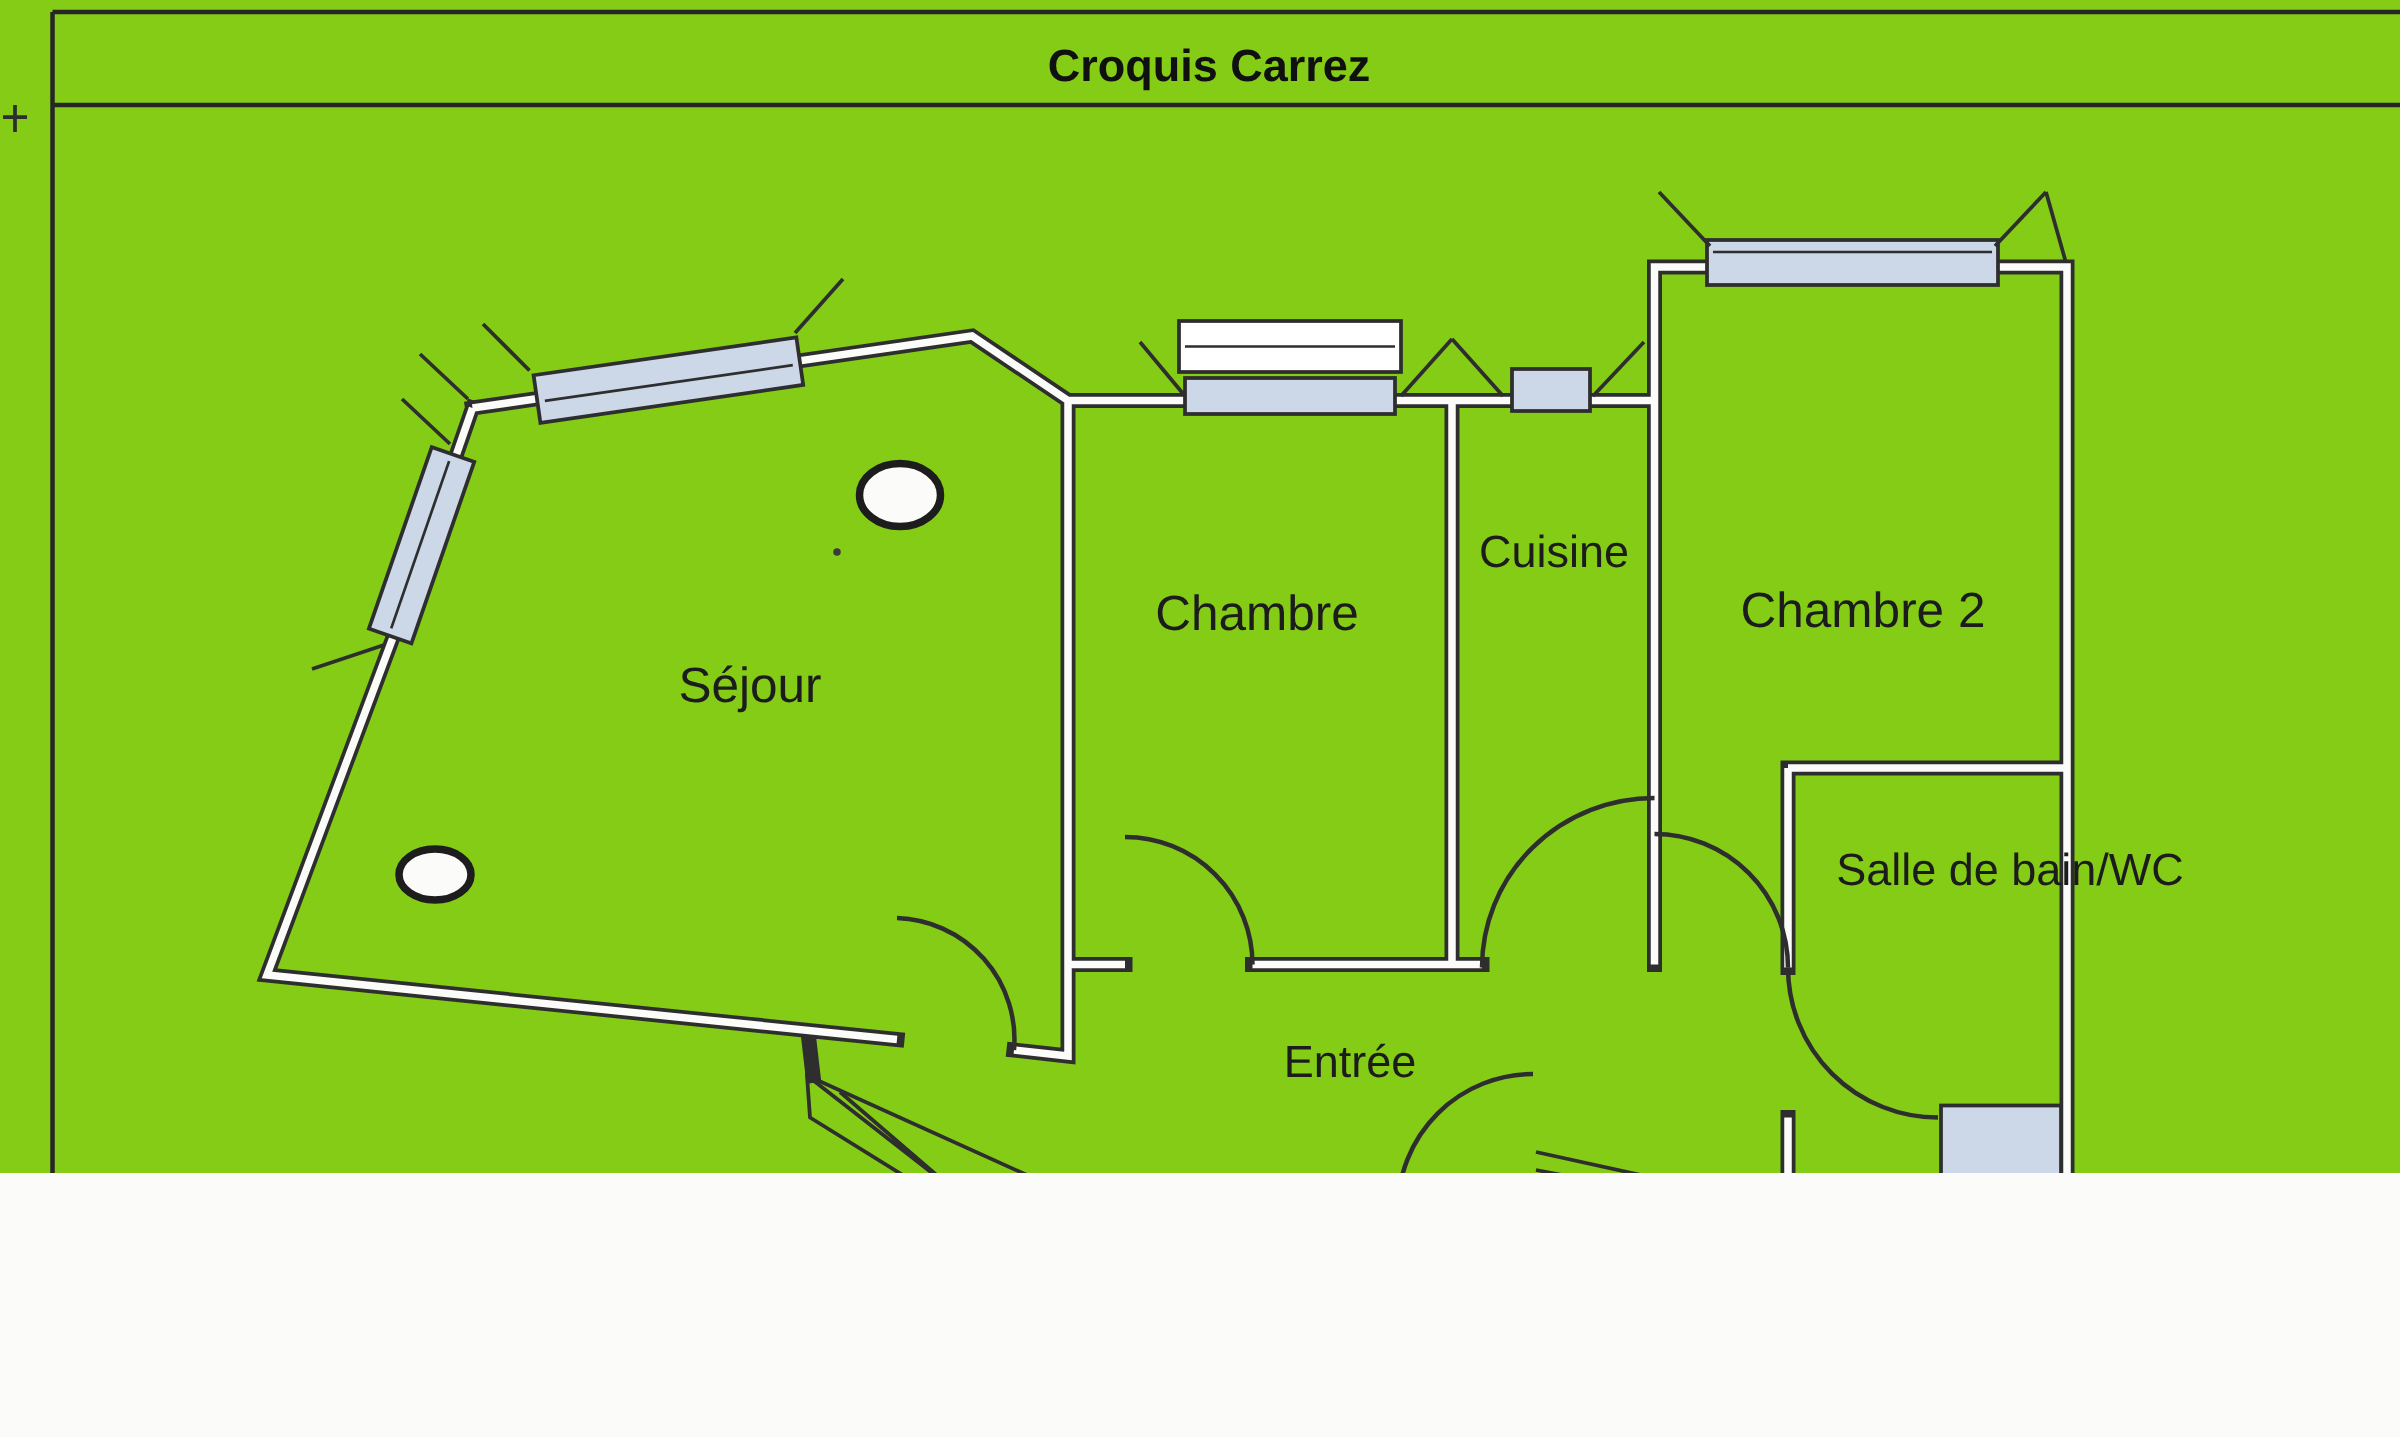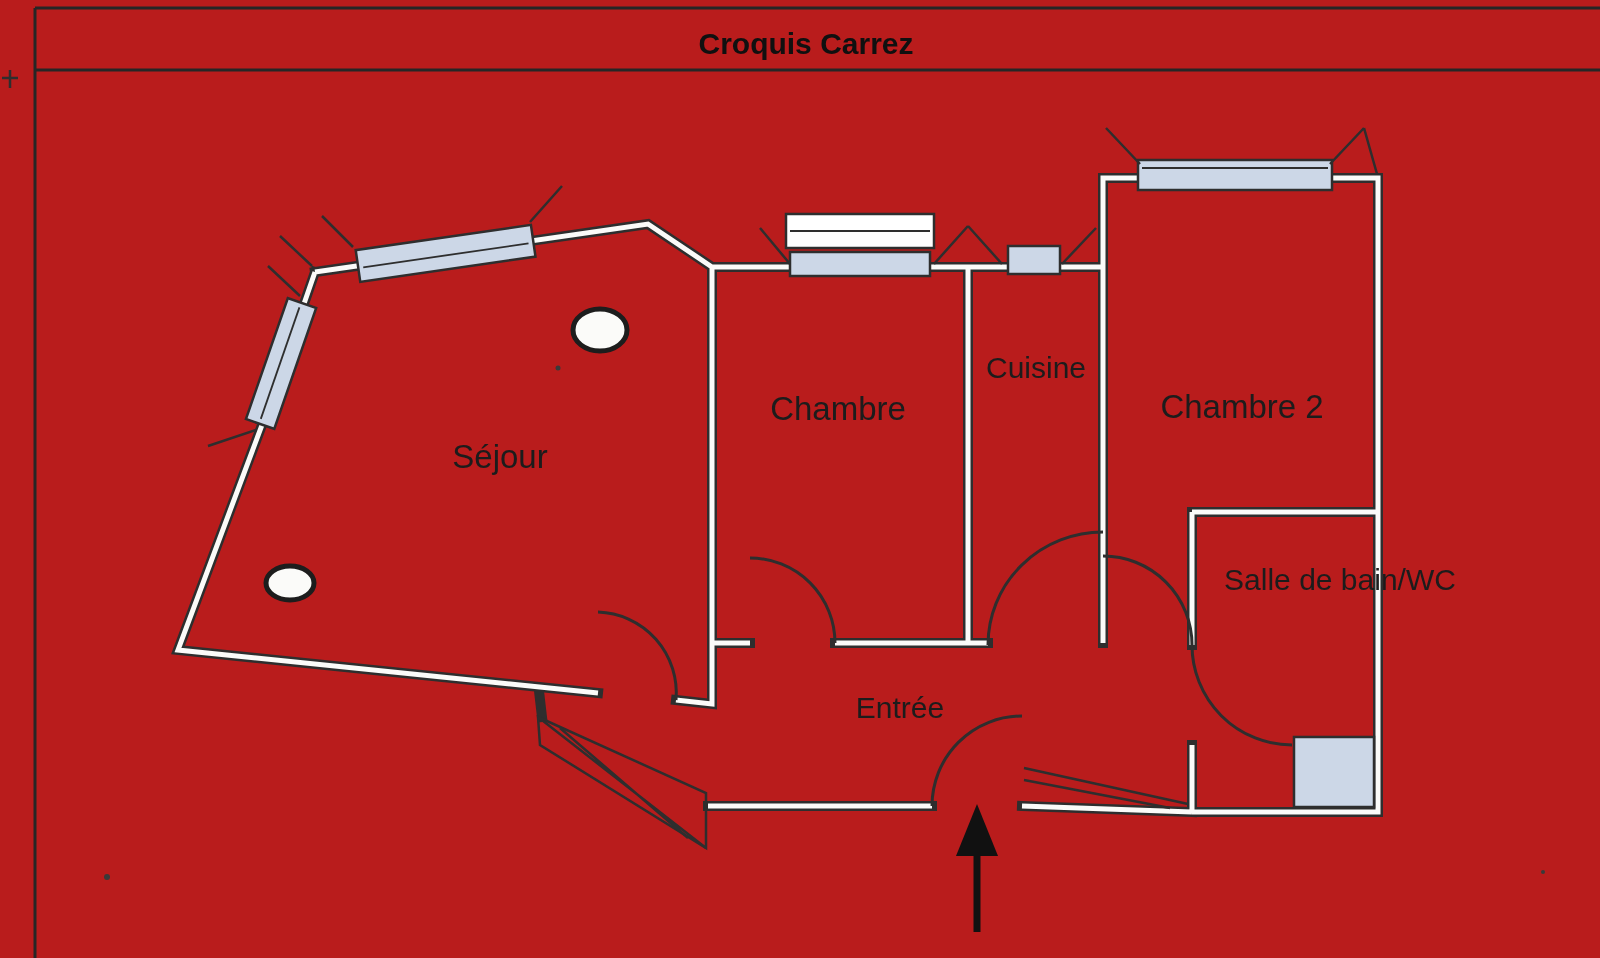--- a/index.html
+++ b/index.html
@@ -1,16 +1,16 @@
 <!DOCTYPE html>
 <html><head>
 <meta charset="utf-8">
 <style>
   html,body{margin:0;padding:0;background:#fbfbf9;}
-  .page{position:relative;width:1600px;height:958px;background:#b91c1c;overflow:hidden;
+  .page{position:relative;width:1600px;height:782px;background:#84cc16;overflow:hidden;
         font-family:"Liberation Sans",sans-serif;}
   svg{display:block;}
   .frame{fill:none;stroke:#262626;stroke-width:3;}
   .wall-outer{fill:none;stroke:#2e2e2e;stroke-width:10;stroke-linecap:square;stroke-linejoin:miter;}
   .wall-inner{fill:none;stroke:#fbfbf9;stroke-width:5;stroke-linecap:butt;stroke-linejoin:miter;}
   .arc{fill:none;stroke:#2e2e2e;stroke-width:3;}
   .thin{fill:none;stroke:#2e2e2e;stroke-width:2.5;}
   .win{fill:#ccd7e7;stroke:#2e2e2e;stroke-width:2.5;}
   .winw{fill:#ffffff;stroke:#2e2e2e;stroke-width:2.5;}
   .winline{fill:none;stroke:#2e2e2e;stroke-width:1.8;}

